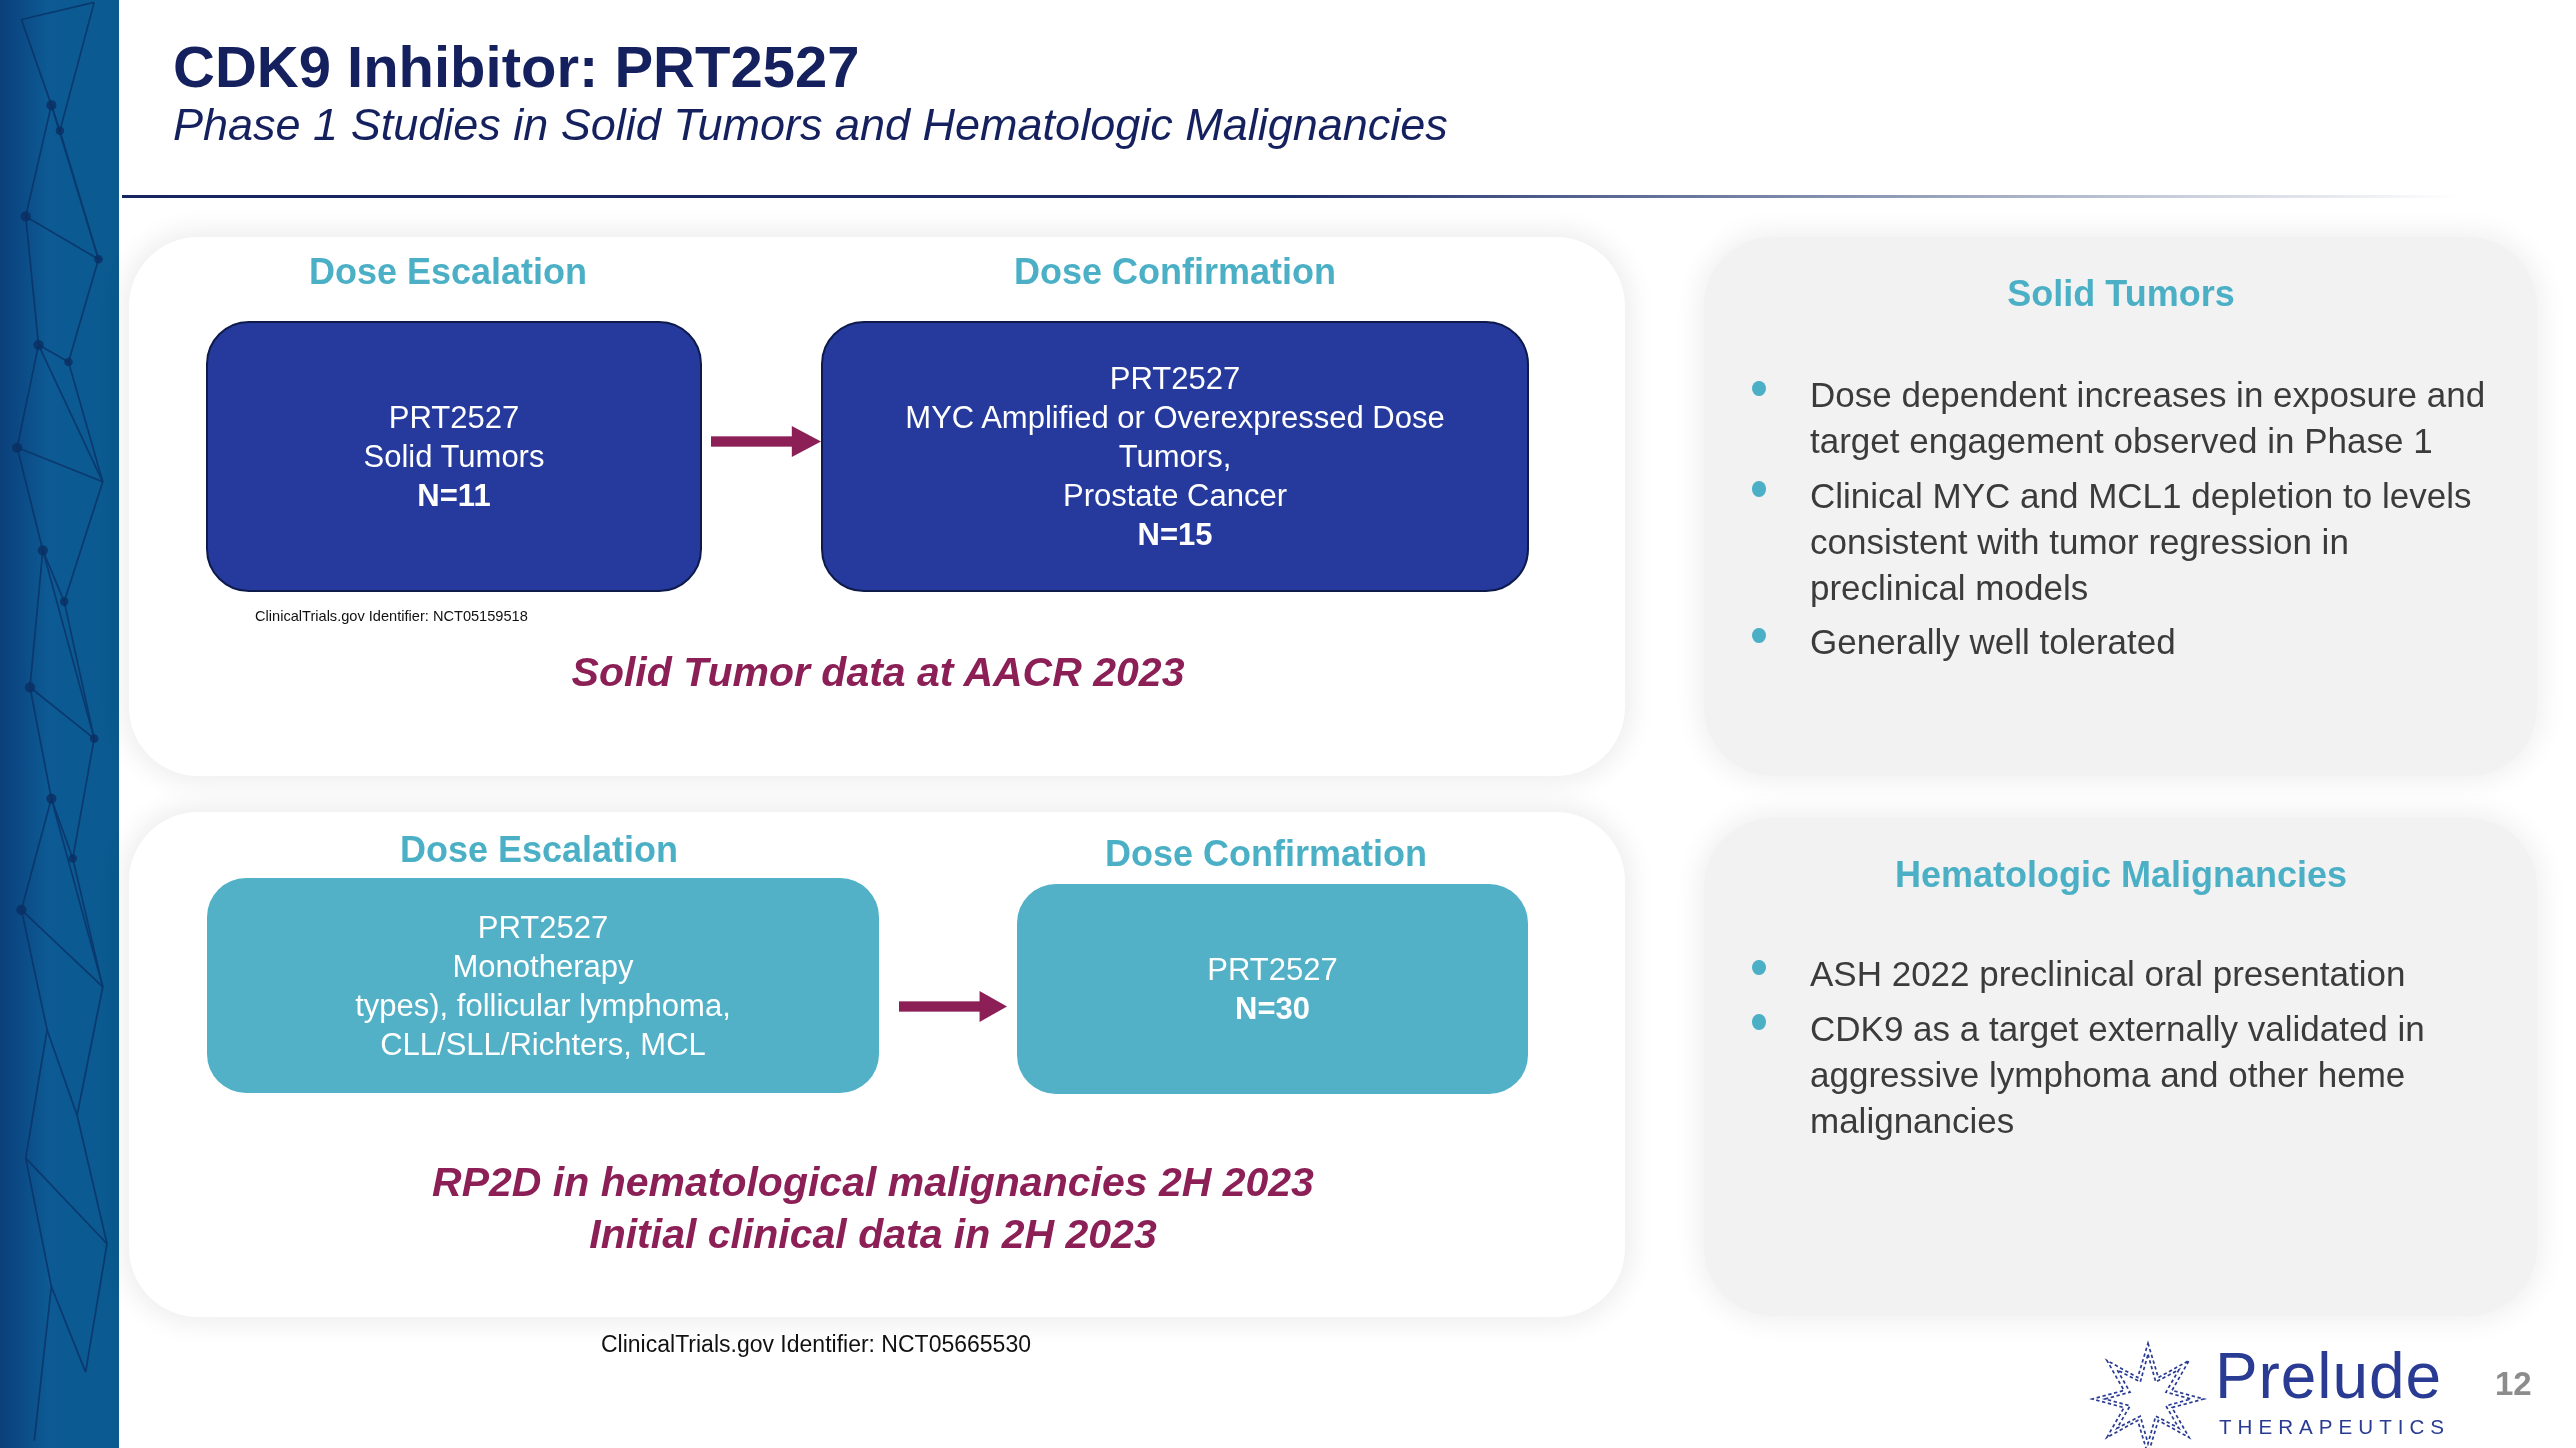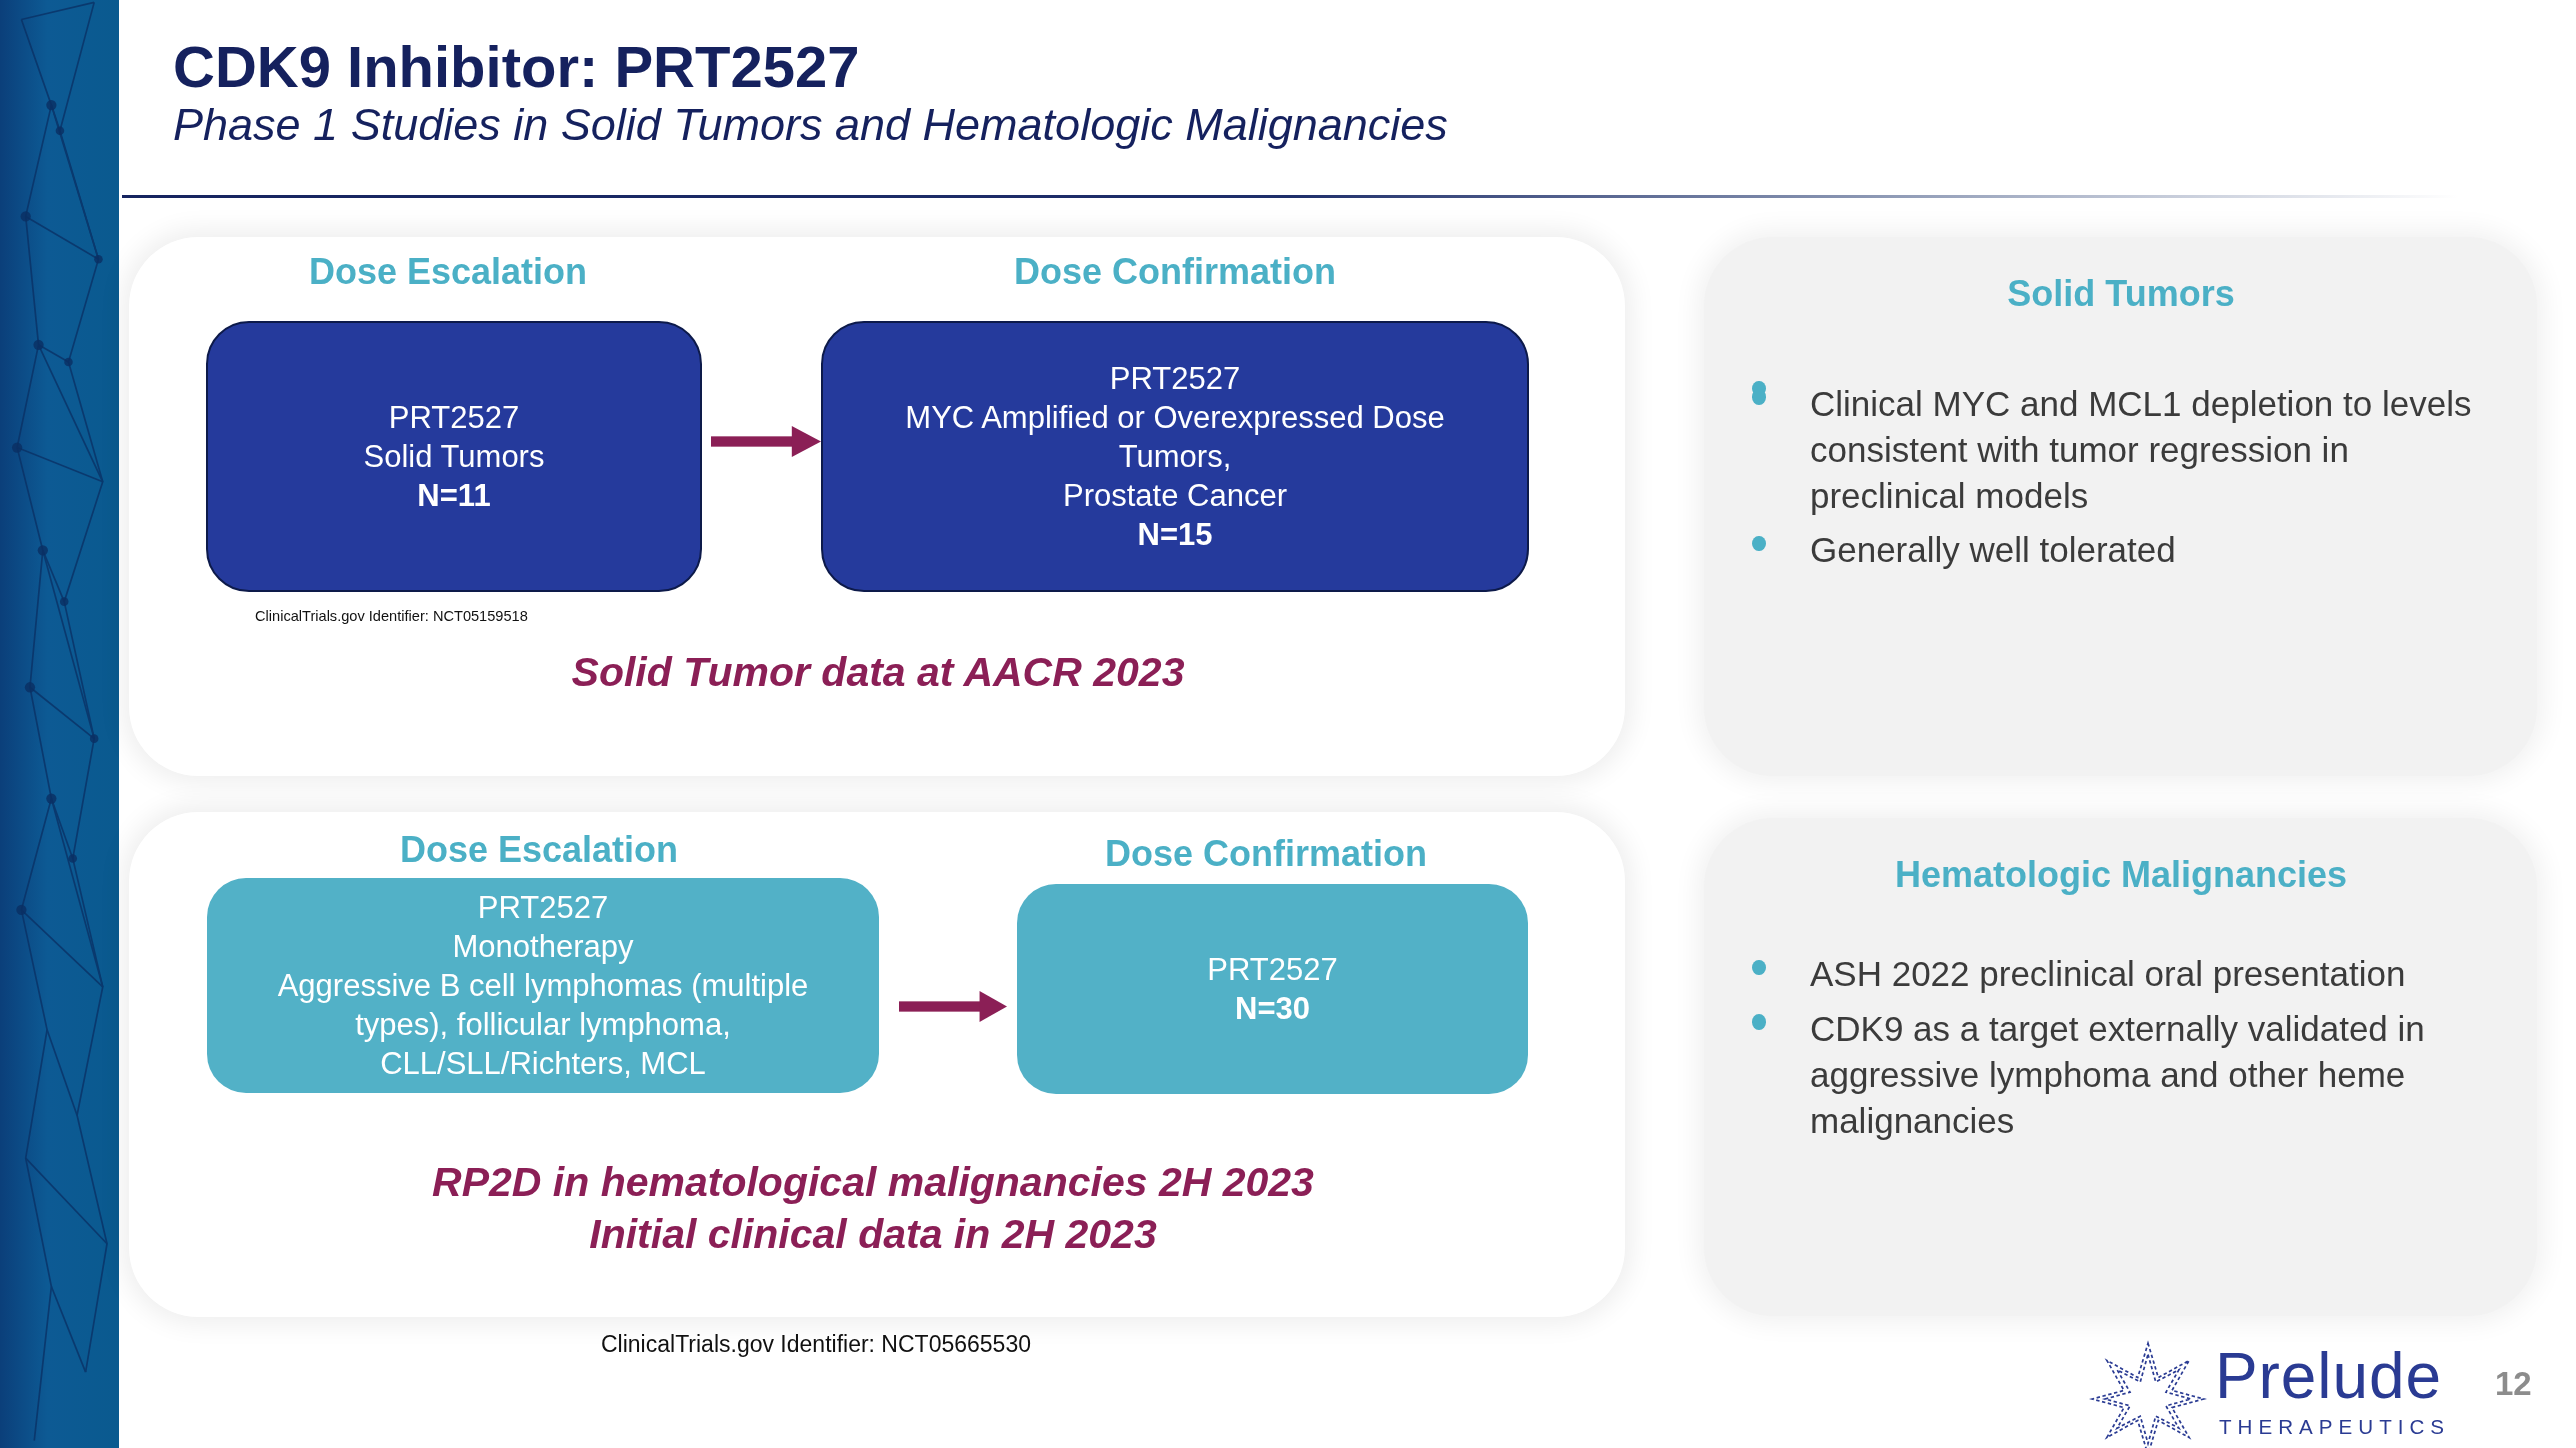--- a/index.html
+++ b/index.html
@@ -166,21 +166,20 @@
 <div class="highlight" style="left:878px; top:646px;">Solid Tumor data at AACR 2023</div>
 
 <div class="panel" style="left:129px; top:812px; width:1496px; height:505px;"></div>
 
 <div class="stage-label" style="left:539px; top:829px;">Dose Escalation</div>
 <div class="stage-label" style="left:1266px; top:833px;">Dose Confirmation</div>
 
 <div class="box teal" style="left:207px; top:878px; width:672px; height:215px;">
   <div>PRT2527</div>
   <div>Monotherapy</div>
-  <div>Aggressive B cell lymphomas (multiple</div>
   <div>types), follicular lymphoma,</div>
   <div>CLL/SLL/Richters, MCL</div>
 </div>
 
 <svg class="arrow" style="left:899px; top:991px;" width="108" height="31" viewBox="0 0 126 36">
   <rect x="0" y="12" width="96" height="12" fill="#8b1f56"></rect>
   <polygon points="94,0 126,18 94,36" fill="#8b1f56"></polygon>
 </svg>
 
 <div class="box teal" style="left:1017px; top:884px; width:511px; height:210px;">
@@ -191,21 +190,21 @@
 <div class="highlight" style="left:873px; top:1156px;">
   <div>RP2D in hematological malignancies 2H 2023</div>
   <div>Initial clinical data in 2H 2023</div>
 </div>
 
 <div class="nct-bottom">ClinicalTrials.gov Identifier: NCT05665530</div>
 
 <div class="panel-grey" style="left:1704px; top:237px; width:833px; height:539px;"></div>
 <div class="card-title" style="left:2121px; top:273px;">Solid Tumors</div>
 <ul class="bullets" style="left:1752px; top:372px; width:756px;">
-  <li><span class="dot"></span></li>
+  <li><span class="dot"></span><span>Dose dependent increases in exposure and target engagement observed in Phase 1</span></li>
   <li><span class="dot"></span><span>Clinical MYC and MCL1 depletion to levels consistent with tumor regression in preclinical models</span></li>
   <li><span class="dot"></span><span>Generally well tolerated</span></li>
 </ul>
 
 <div class="panel-grey" style="left:1704px; top:818px; width:833px; height:498px;"></div>
 <div class="card-title" style="left:2121px; top:854px;">Hematologic Malignancies</div>
 <ul class="bullets" style="left:1752px; top:951px; width:756px;">
   <li><span class="dot"></span><span>ASH 2022 preclinical oral presentation</span></li>
   <li><span class="dot"></span><span>CDK9 as a target externally validated in aggressive lymphoma and other heme malignancies</span></li>
 </ul>

